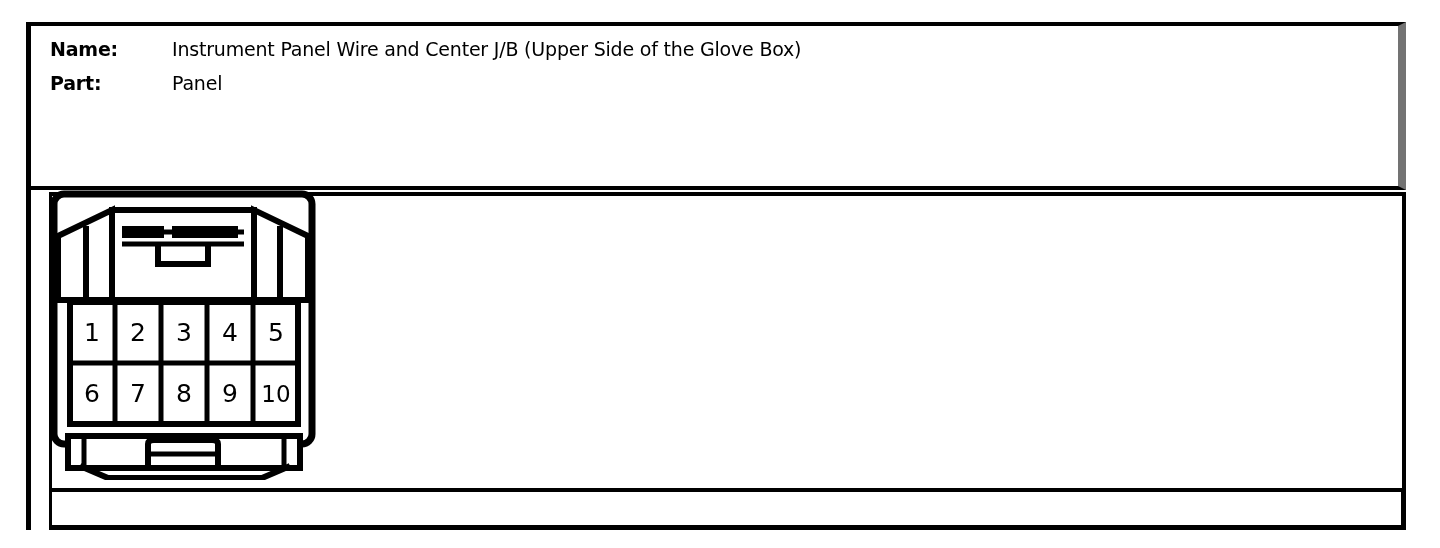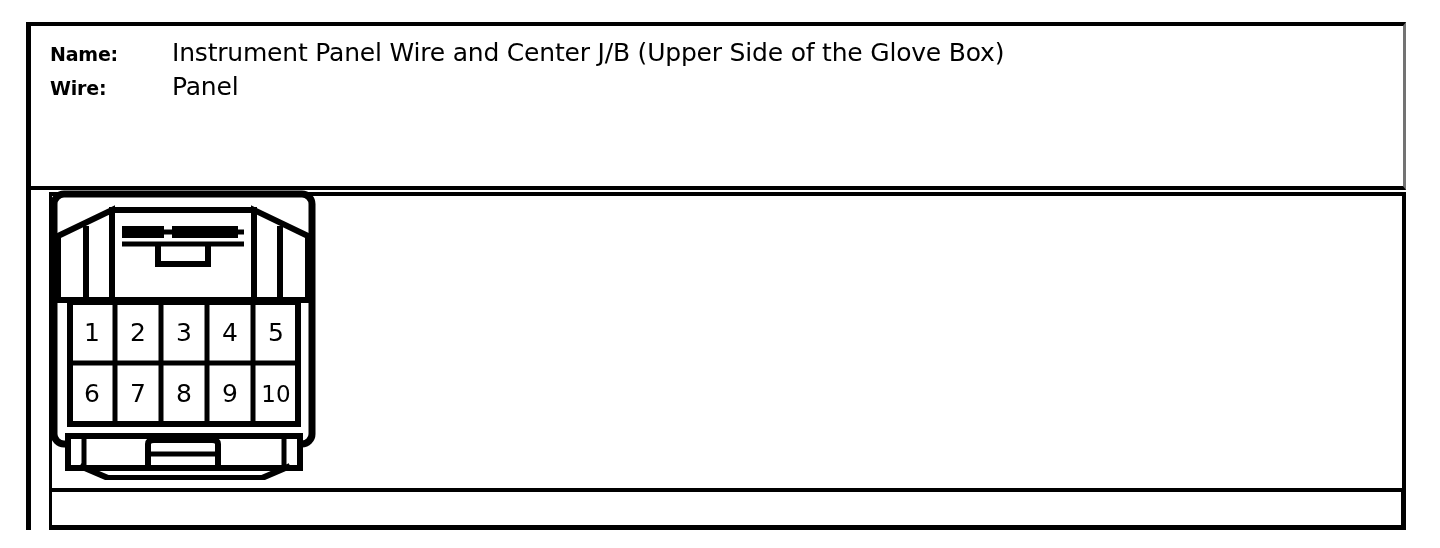--- a/index.html
+++ b/index.html
@@ -35,21 +35,21 @@
   }
 
   
   .info-panel {
     position: absolute;
     left: 26px;
     top: 22px;
     width: 1380px;
     height: 168px;
     border-top: 4px solid #000;
-    border-right: 3px solid #737373;
+    border-right: 8px solid #737373;
     border-bottom: 4px solid #000;
     box-sizing: border-box;
   }
 
   
   .info-rows {
     position: absolute;
     left: 24px;
     top: 12px;
   }
@@ -59,21 +59,21 @@
     height: 34px;
   }
   .info-label {
     width: 122px;
     font-weight: bold;
     font-size: 19px;
     letter-spacing: -0.2px;
     white-space: nowrap;
   }
   .info-value {
-    font-size: 25px;
+    font-size: 19px;
     letter-spacing: -0.2px;
     white-space: nowrap;
   }
 
   
   .diagram-panel {
     position: absolute;
     left: 49px;
     top: 192px;
     width: 1357px;
@@ -128,21 +128,21 @@
     <div class="info-rows">
 
       <div class="info-row">
         <div class="info-label">Name:</div>
         <div class="info-value">Instrument Panel Wire and Center J/B (Upper Side of the Glove Box)</div>
       </div>
 
 
 
       <div class="info-row">
-        <div class="info-label">Wire:</div>
+        <div class="info-label">Part:</div>
         <div class="info-value">Panel</div>
       </div>
 
     </div>
   </div>
 
   <div class="diagram-panel"></div>
   <div class="footer-strip"></div>
 
   <div class="connector">

